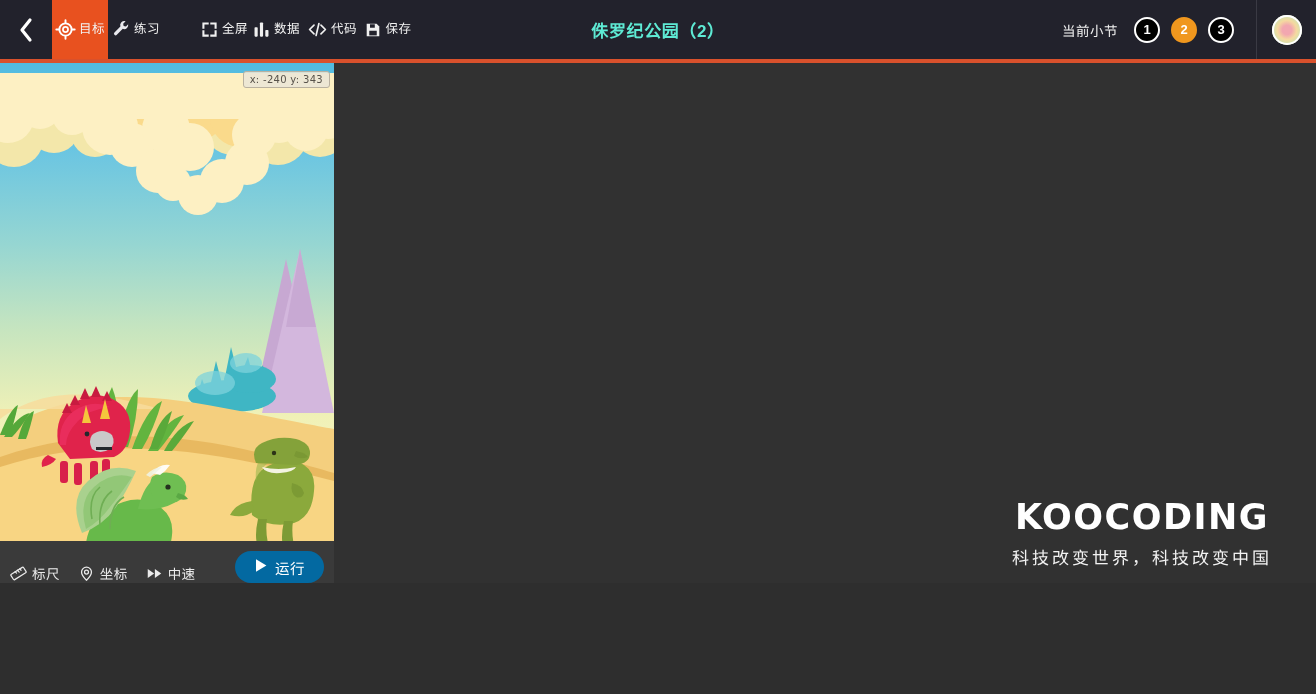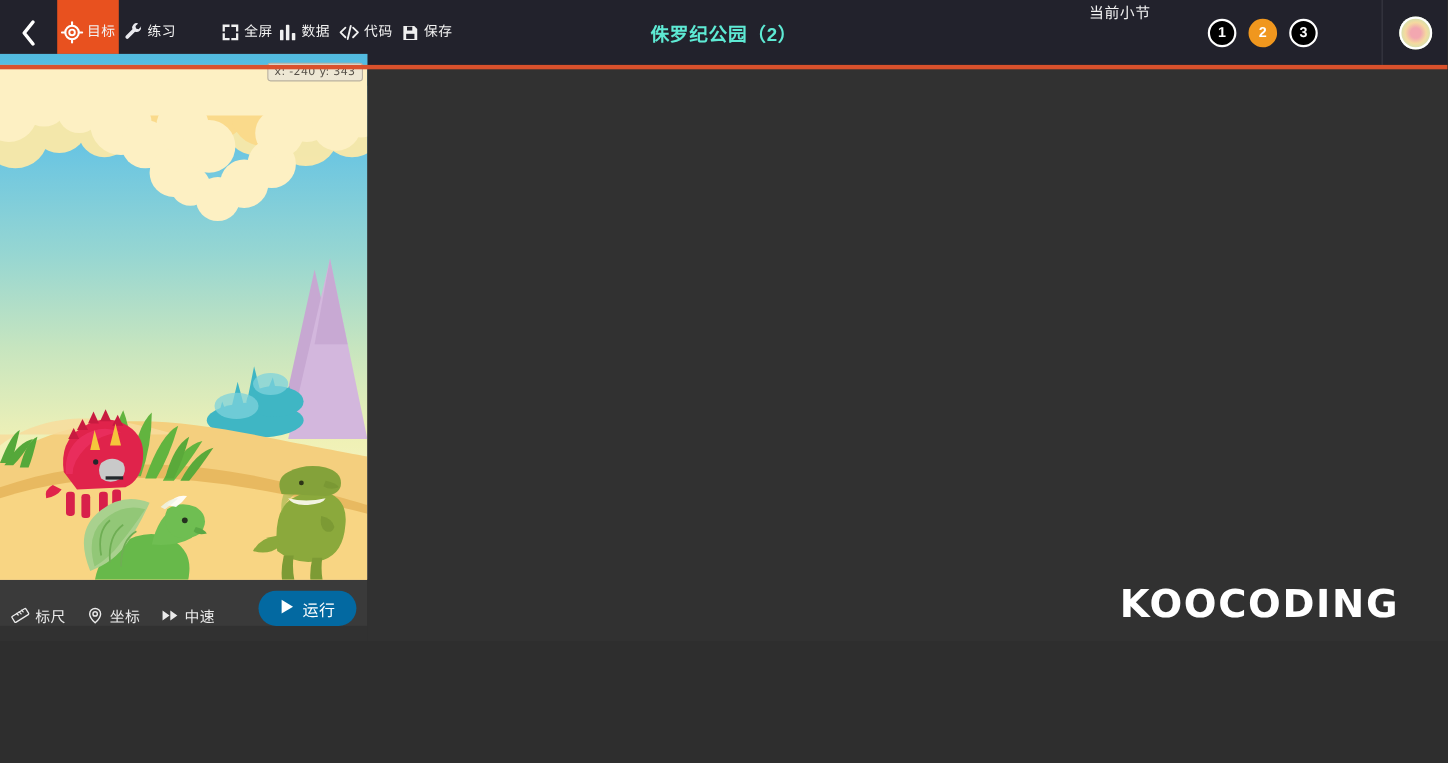--- a/index.html
+++ b/index.html
@@ -39,22 +39,22 @@
   .tool.group-sep{margin-left:28px;justify-content:flex-end;}
 
   .title{
     position:absolute;left:0;top:0;width:1316px;height:59px;
     display:flex;align-items:center;justify-content:center;
     font-size:17px;font-weight:bold;letter-spacing:.6px;color:#5eead4;
     pointer-events:none;
   }
 
   .header-right{
-    margin-left:auto;display:flex;flex:0 0 auto;
-    position:relative;z-index:3;gap:36px;
+    margin-left:auto;display:flex;align-items:center;flex:0 0 auto;
+    position:relative;z-index:3;
   }
   .section-label{font-size:13.5px;color:#f0f0f0;margin-right:16px;letter-spacing:.5px;}
   .chips{display:flex;align-items:center;gap:11px;}
   .chip{
     width:26px;height:26px;border-radius:50%;background:#000;
     border:2px solid #fff;display:flex;align-items:center;justify-content:center;
     font-size:13px;font-weight:bold;color:#fff;cursor:pointer;
   }
   .chip.current{background:#f0971e;border-color:#f0971e;color:#fff;}
   .avatar-wrap{
@@ -62,21 +62,21 @@
     justify-content:center;border-left:1px solid #3a3a44;cursor:pointer;
   }
   .avatar{
     width:30px;height:30px;border-radius:50%;
     background:radial-gradient(circle at 50% 50%, #f2a7b0 0%, #f2a7b0 22%, #f5d9a0 45%, #cfe3b0 68%, #ffffff 78%, #ffffff 100%);
     box-shadow:0 0 0 2px #ffffff inset;
   }
 
   
   .stage-panel{
-    position:absolute;left:0;top:49px;width:334px;height:520px;
+    position:absolute;left:0;top:63px;width:334px;height:520px;
     background:#3a3a3a;
   }
   .stage{
     position:absolute;left:0;top:0;width:334px;height:478px;
     overflow:hidden;
     background:linear-gradient(180deg,
       #52bbe0 0%, #65c4e1 16%, #8ed3d6 33%,
       #bfe2c4 50%, #eef0b5 66%, #fcf6cf 80%, #fdf8d8 100%);
   }
   .stage svg{display:block;width:334px;height:478px;}
@@ -441,17 +441,18 @@
           </svg>
         </span>
         <span>运行</span>
       </div>
     </div>
   </div>
 
   <div class="workspace">
     <div class="watermark">
       <div class="wm-title">KOOCODING</div>
+      <div class="wm-sub">科技改变世界，科技改变中国</div>
     </div>
   </div>
 
   <div class="body-fill"></div>
 </div>
 
 </body></html>

